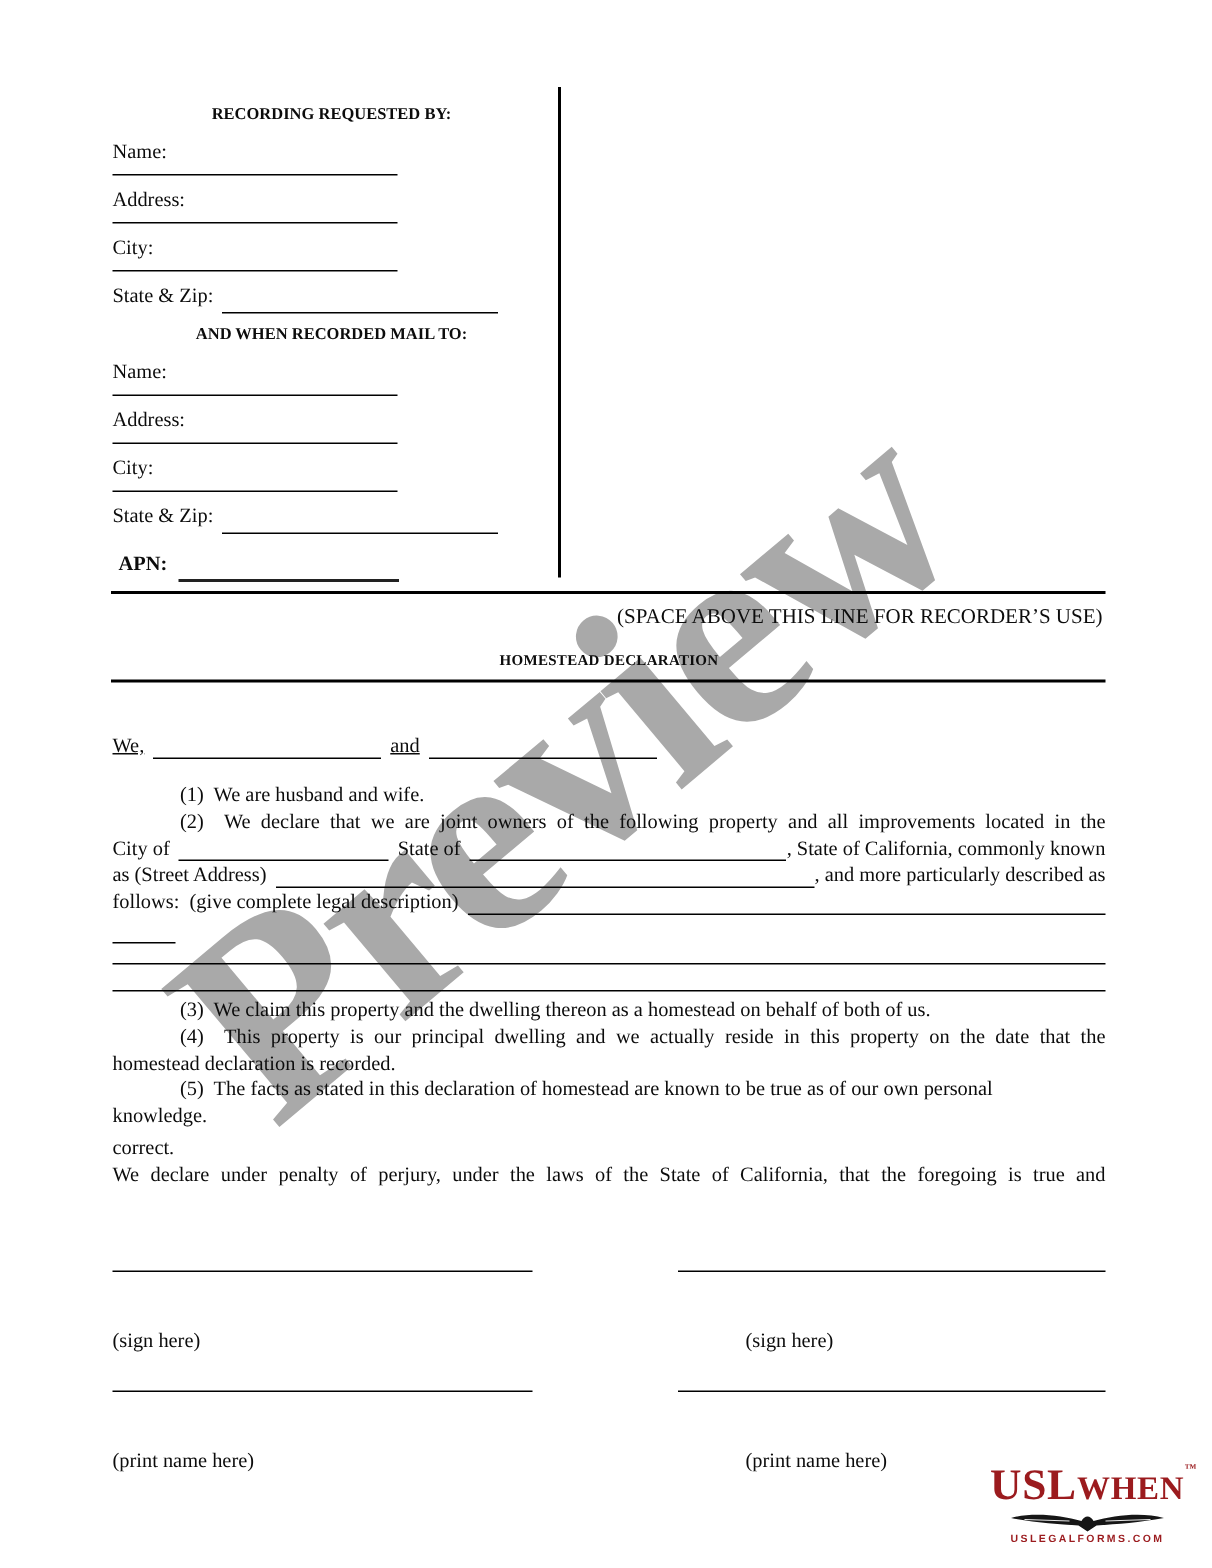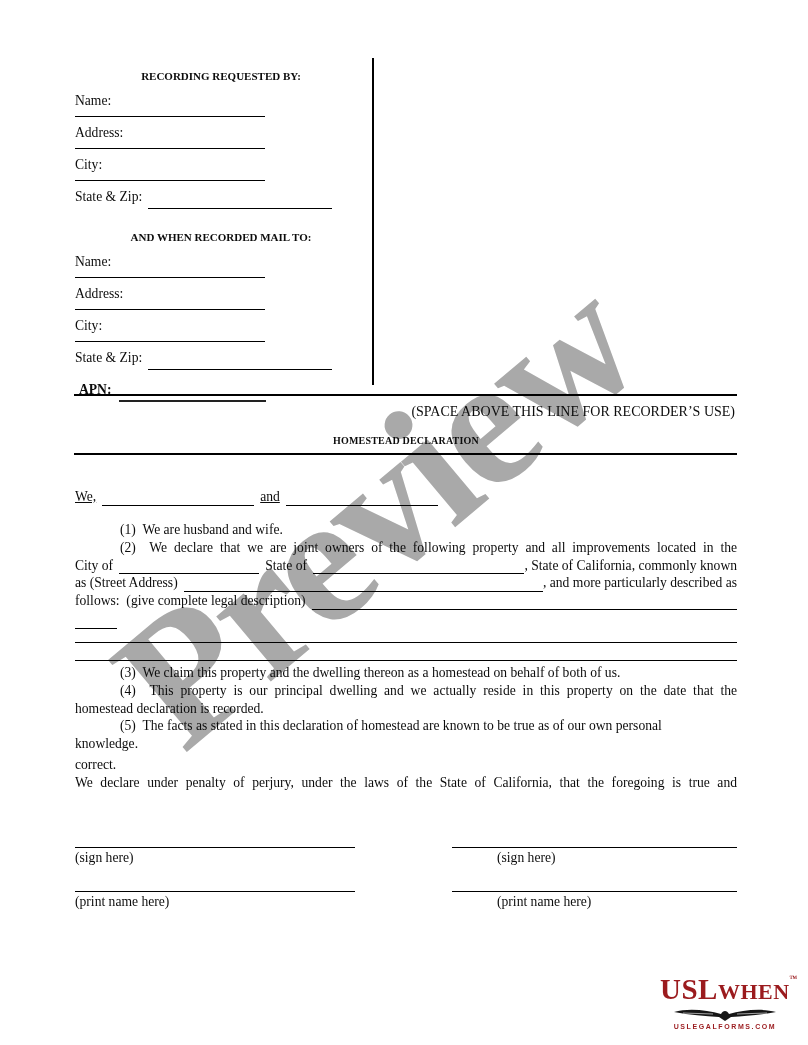--- a/index.html
+++ b/index.html
@@ -16,21 +16,21 @@
     transform:rotate(-40deg);
     font-family:"Liberation Serif","DejaVu Serif",serif;
     font-weight:bold; font-size:185px; color:#a9a9a9; letter-spacing:-4px;
     z-index:0; user-select:none; white-space:nowrap;
   }
   .content { position:absolute; inset:0; z-index:1; }
 
   
   .addr-col { position:absolute; left:75px; top:70px; width:292px; }
   .blk-heading { font-weight:bold; font-size:11px; text-align:center; height:17px; margin-bottom:6px; white-space:nowrap; }
-  .blk-heading.mt { margin-top:22px; }
+  .blk-heading.mt { margin-top:8px; }
   .flabel { height:16px; line-height:16px; }
   .fline  { width:190px; height:7px; border-bottom:1.8px solid #000; margin-bottom:8px; }
   .szrow  { display:flex; height:20px; line-height:16px; }
   .szrow .fline-inline { flex:0 0 184px; border-bottom:1.8px solid #000; margin-left:6px; }
   .apn-row { display:flex; margin-top:12px; height:20px; line-height:16px; font-weight:bold; padding-left:4px; }
   .apn-row .fline-inline { flex:0 0 147px; border-bottom:2px solid #222; margin-left:8px; }
   .vline { position:absolute; left:372px; top:58px; width:2px; height:327px; background:#000; }
 
   .main-rule  { position:absolute; left:74px; top:394px; width:663px; height:0; border-bottom:2.6px solid #000; }
   .recorder-note { position:absolute; left:75px; top:404px; width:660px; text-align:right; font-size:14px; }
@@ -60,21 +60,21 @@
   .perjury { position:absolute; left:75px; top:756px; width:662px; line-height:17.8px; }
   .dated   { position:absolute; left:75px; top:806px; width:662px; display:flex; height:20px; line-height:16px; }
   .dated .iblank { flex:0 0 148px; border-bottom:1.8px solid #000; margin-left:6px; }
 
   
   .sig-area { position:absolute; left:75px; top:838px; width:662px; display:flex; justify-content:space-between; }
   .sigcol { display:flex; flex-direction:column; }
   .sigcol.left  { width:280px; }
   .sigcol.right { width:285px; }
   .sigline  { height:9px; border-bottom:1.8px solid #000; }
-  .siglabel { line-height:16px; padding-top:2px; padding-bottom:16px; }
+  .siglabel { line-height:16px; padding-top:2px; padding-bottom:16px;margin-top:36px; }
   .sigcol.right .siglabel { padding-left:45px; }
 
   
   .logo { position:absolute; left:660px; top:964px; width:130px; text-align:center; color:#9b1b1e; }
   .brand { font-family:"Liberation Serif","DejaVu Serif",serif; font-weight:bold; letter-spacing:0.5px; white-space:nowrap; line-height:30px; }
   .brand .big   { font-size:29px; }
   .brand .small { font-size:22px; }
   .brand sup { font-size:8px; vertical-align:18px; letter-spacing:0; }
   .eagle { margin-top:-3px; line-height:0; }
   .site { font-family:"Liberation Sans","DejaVu Sans",sans-serif; font-weight:bold; font-size:7px; letter-spacing:1.6px; margin-top:1px; white-space:nowrap; }

